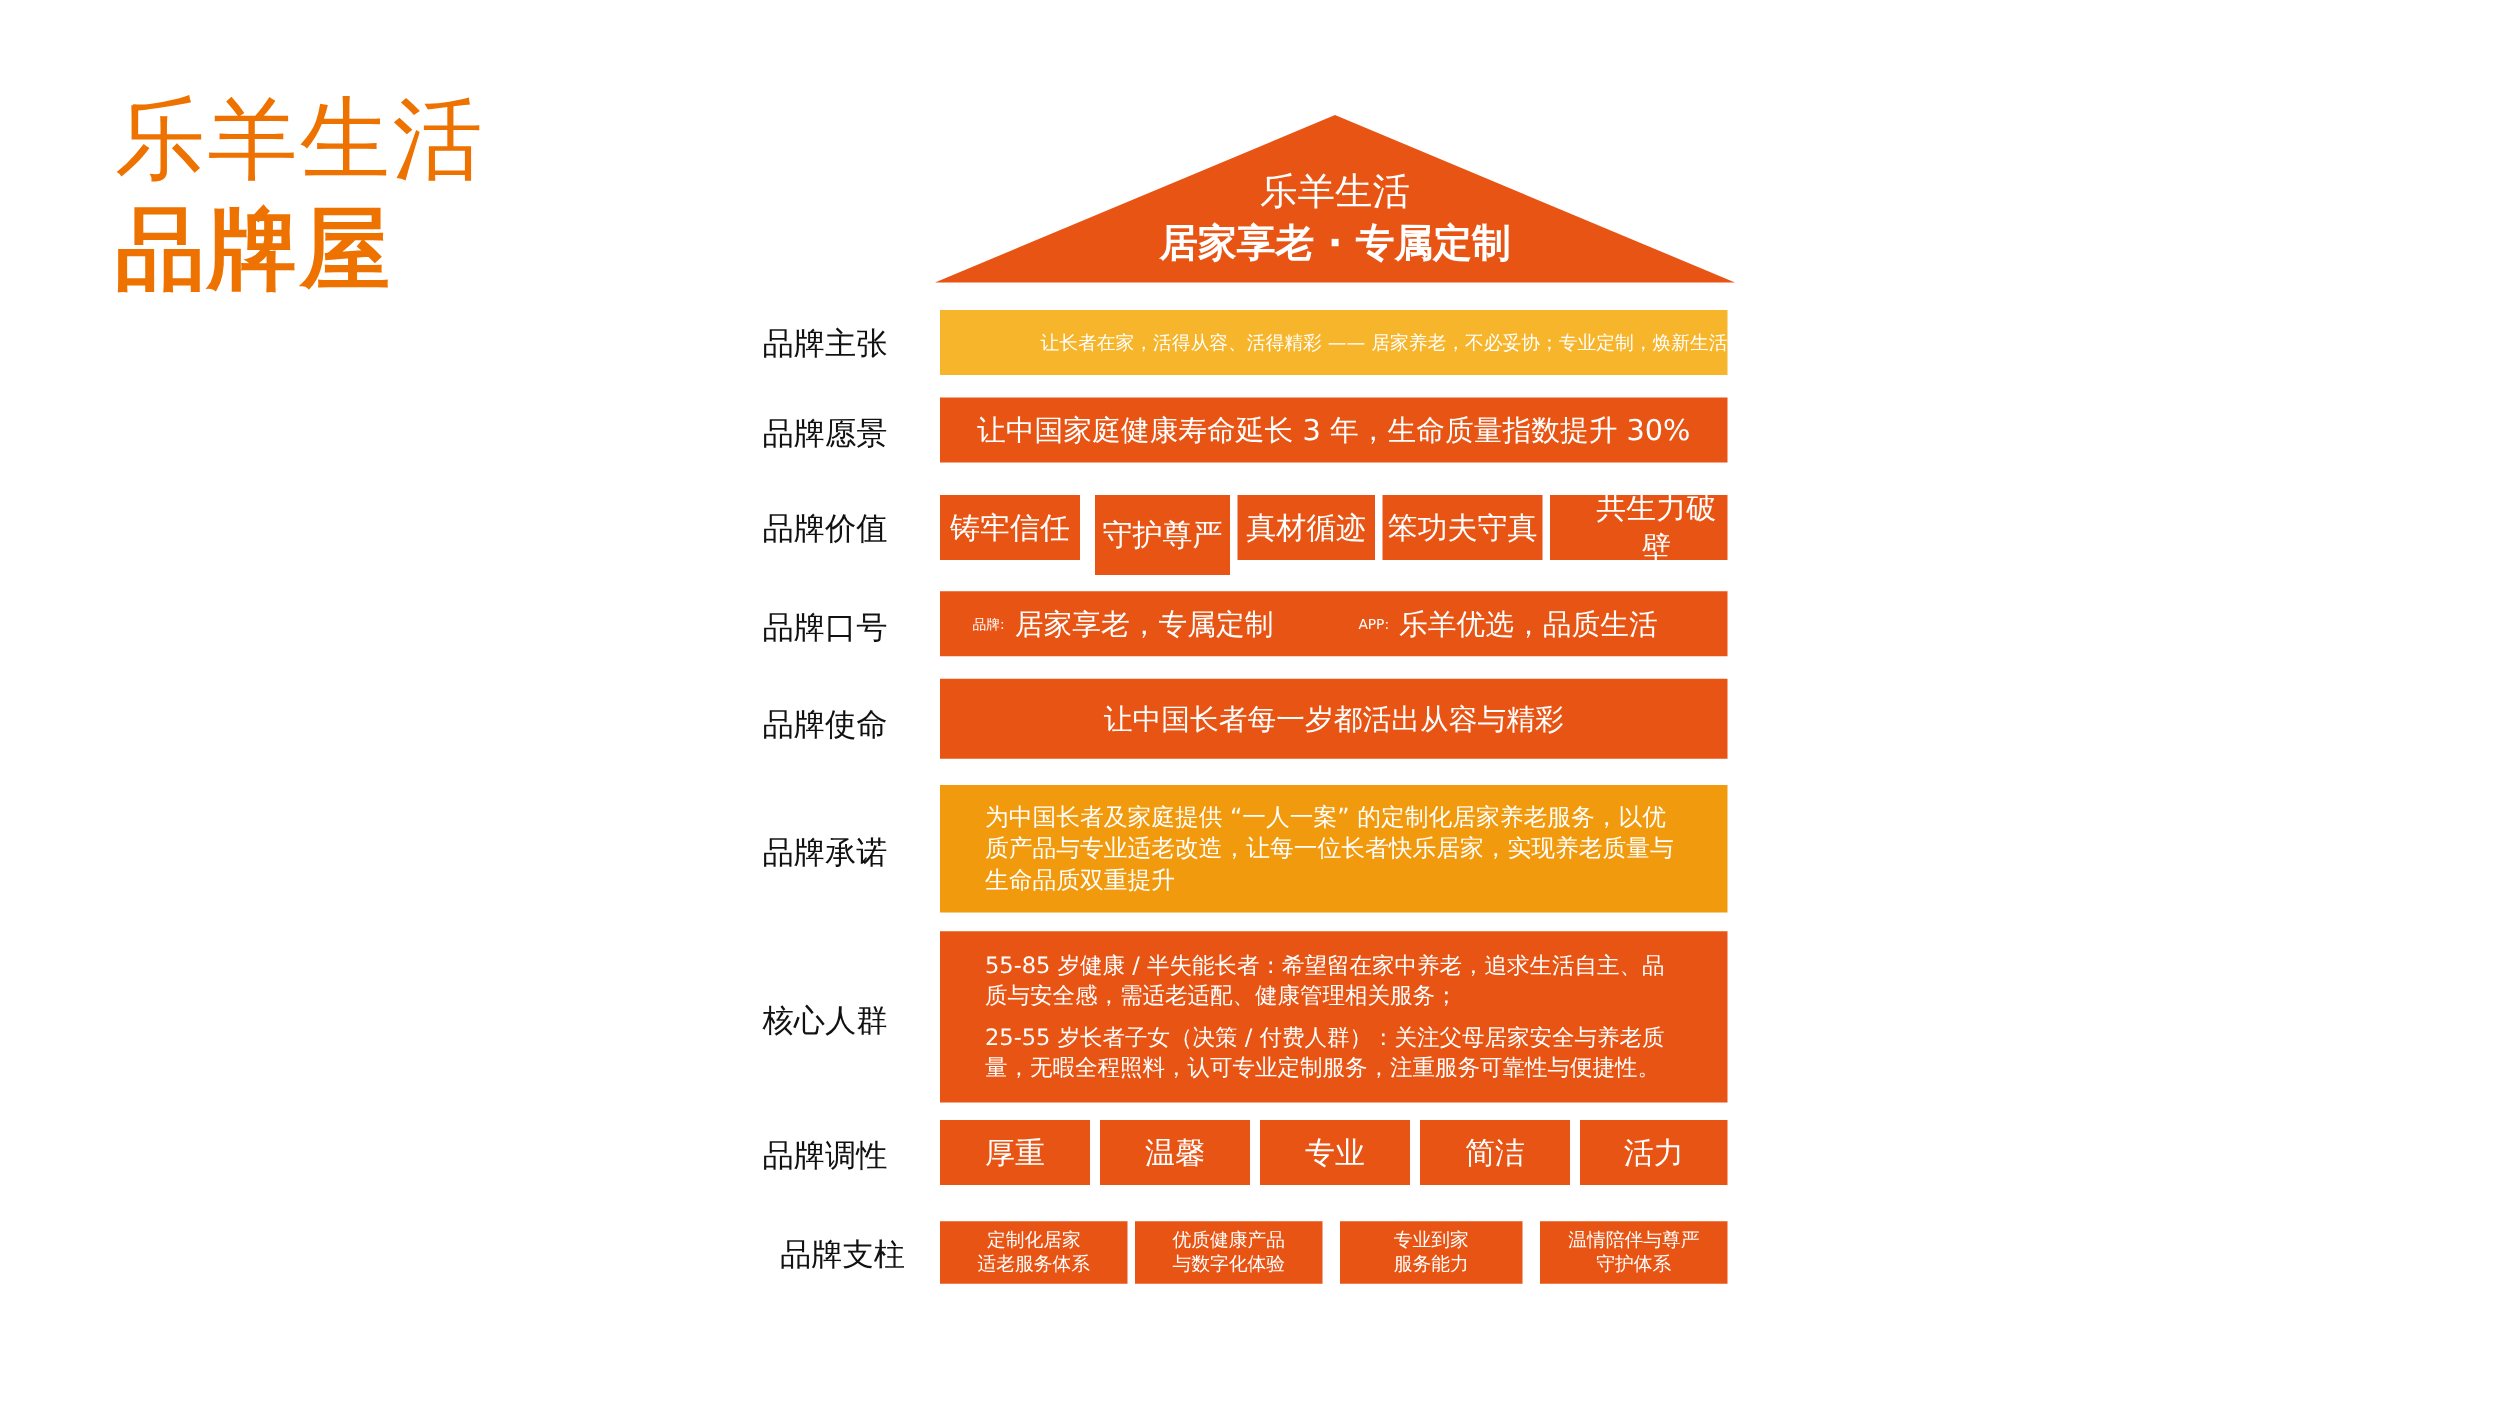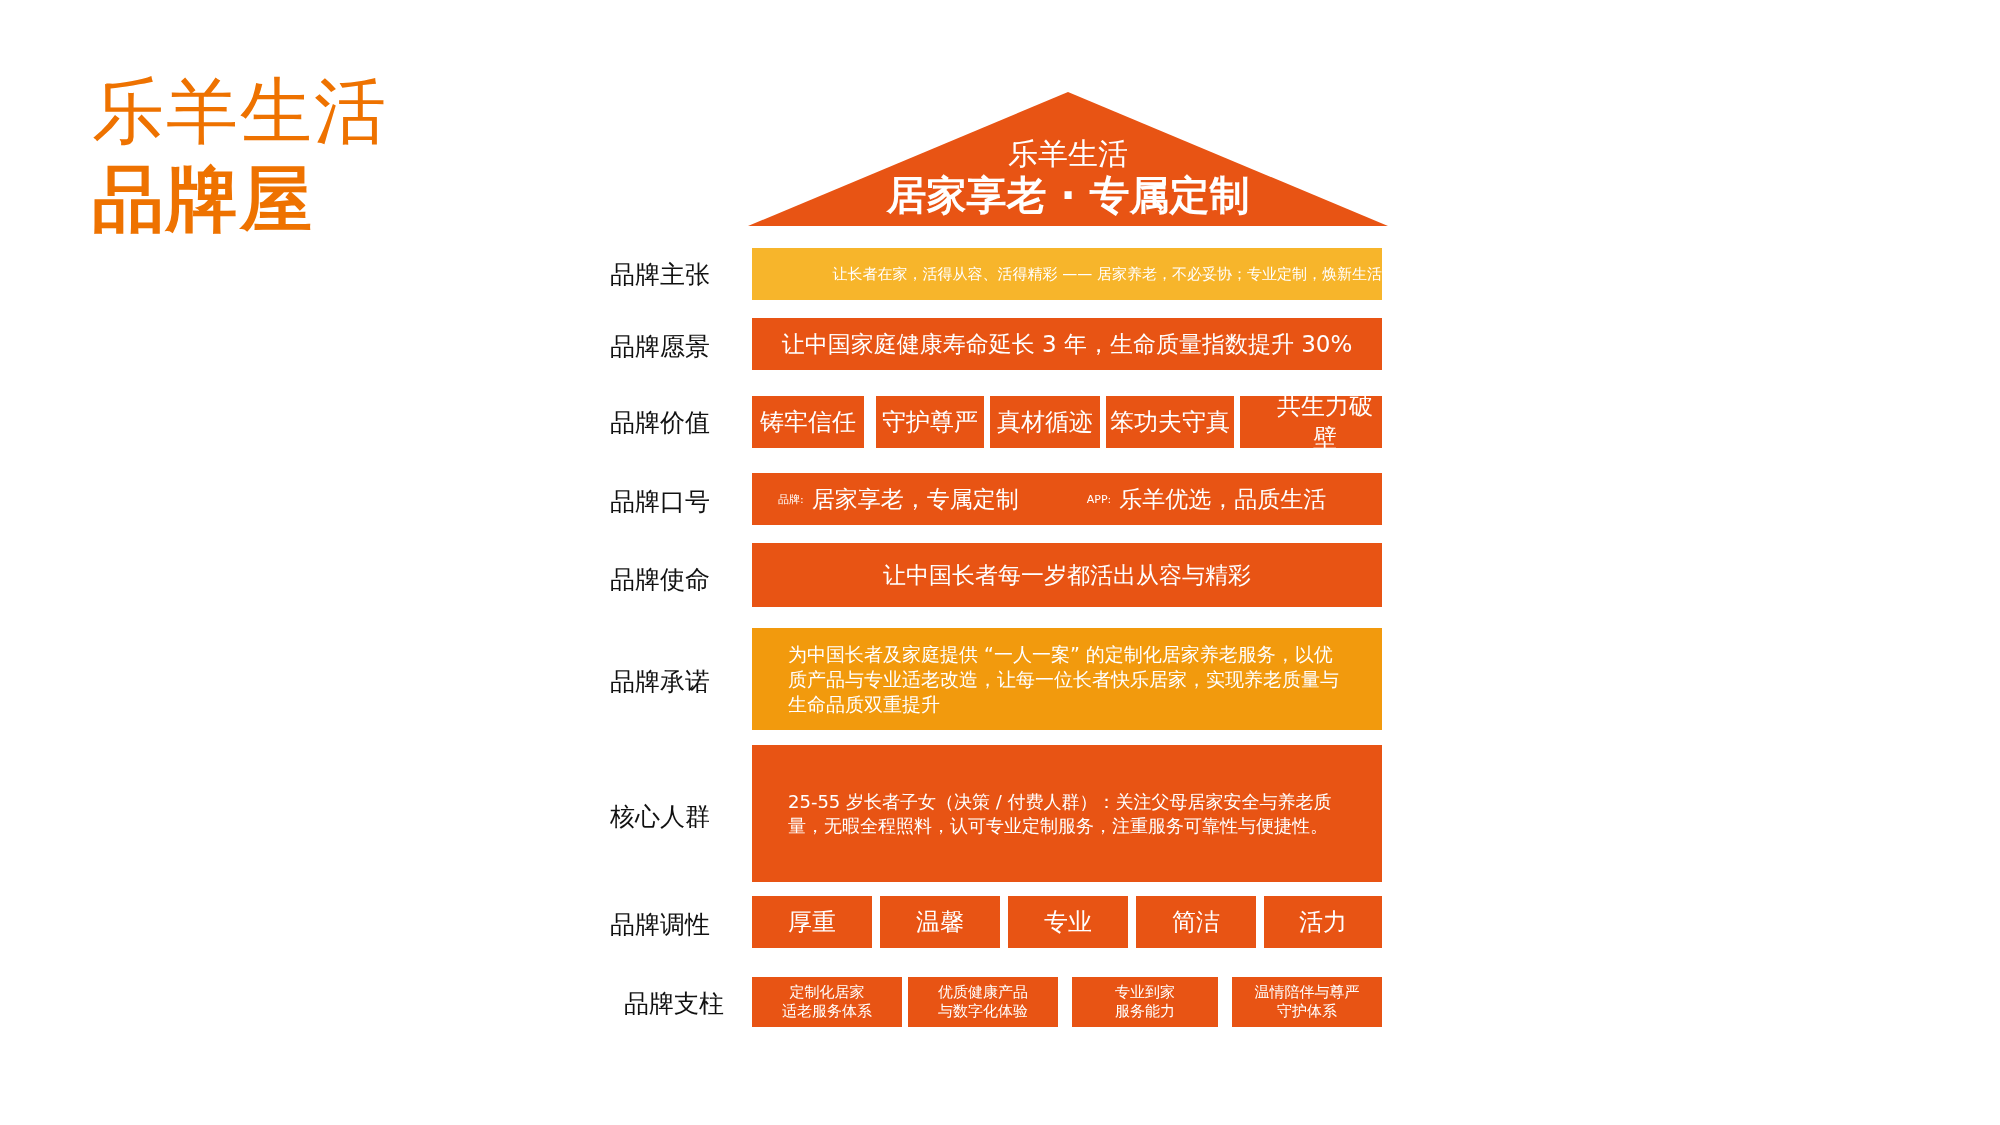--- a/index.html
+++ b/index.html
@@ -2,21 +2,21 @@
 <html><head>
 <meta charset="utf-8">
 <style>
   html, body { margin:0; padding:0; }
   body { width:2000px; height:1125px; background:#ffffff; position:relative; overflow:hidden;
          font-family:"DejaVu Sans", "Liberation Sans", sans-serif; }
   .title1 { position:absolute; left:92px; top:70px; font-size:72px; color:#EE7200; letter-spacing:2px; line-height:82px; }
   .title2 { position:absolute; left:92px; top:158px; font-size:72px; font-weight:bold; color:#EE7200; letter-spacing:2px; line-height:82px; }
   .roof { position:absolute; left:748px; top:90px; width:640px; height:138px; }
   .roof-t1 { position:absolute; left:748px; width:640px; top:136px; text-align:center; color:#fff; font-size:30px; line-height:36px; }
-  .roof-t2 { position:absolute; left:748px; width:640px; top:175px; text-align:center; color:#fff; font-size:40px; font-weight:bold; line-height:40px; }
+  .roof-t2 { position:absolute; left:748px; width:640px; top:175px; text-align:center; color:#fff; font-size:31px; font-weight:bold; line-height:40px; }
   .label { position:absolute; left:610px; width:128px; font-size:25px; color:#111; text-align:left; }
   .box { position:absolute; left:752px; width:630px; box-sizing:border-box; color:#fff;
          display:flex; align-items:center; justify-content:center; }
   .seg { position:absolute; box-sizing:border-box; color:#fff; display:flex; align-items:center; justify-content:center; text-align:center; }
   .or { background:#E85414; }
   .ye { background:#F7B52B; }
   .am { background:#F29A0D; }
   .small { font-size:11px; margin-right:8px; }
 </style>
 </head>
@@ -36,21 +36,21 @@
   <span>让长者在家，活得从容、活得精彩 —— 居家养老，不必妥协；专业定制，焕新生活</span>
 </div>
 
 <div class="label" style="top:330px;">品牌愿景</div>
 <div class="box or" style="top:318px;height:52px;font-size:23px;">
   <span>让中国家庭健康寿命延长 3 年，生命质量指数提升 30%</span>
 </div>
 
 <div class="label" style="top:406px;">品牌价值</div>
 <div class="seg or" style="left:752px;top:396px;width:112px;height:52px;font-size:24px;">铸牢信任</div>
-<div class="seg or" style="left:876px;top:396px;width:108px;height:52px;font-size:24px;">守护尊严</div>
+<div class="seg or" style="left:876px;top:396px;width:108px;height:64px;font-size:24px;">守护尊严</div>
 <div class="seg or" style="left:990px;top:396px;width:110px;height:52px;font-size:24px;">真材循迹</div>
 <div class="seg or" style="left:1106px;top:396px;width:128px;height:52px;font-size:24px;">笨功夫守真</div>
 <div class="seg or" style="left:1240px;top:396px;width:142px;height:52px;font-size:24px;padding-left:28px;">共生力破壁</div>
 
 <div class="label" style="top:485px;">品牌口号</div>
 <div class="box or" style="top:473px;height:52px;font-size:23px;justify-content:flex-start;padding-left:26px;">
   <span class="small">品牌:</span>
   <span style="margin-right:68px;">居家享老，专属定制</span>
   <span class="small">APP:</span>
   <span>乐羊优选，品质生活</span>
@@ -61,20 +61,21 @@
   <span>让中国长者每一岁都活出从容与精彩</span>
 </div>
 
 <div class="label" style="top:665px;">品牌承诺</div>
 <div class="box am" style="top:628px;height:102px;font-size:19px;line-height:25px;justify-content:flex-start;padding:0 36px;">
   <span>为中国长者及家庭提供 “一人一案” 的定制化居家养老服务，以优质产品与专业适老改造，让每一位长者快乐居家，实现养老质量与生命品质双重提升</span>
 </div>
 
 <div class="label" style="top:800px;">核心人群</div>
 <div class="box or" style="top:745px;height:137px;font-size:18px;line-height:24px;flex-direction:column;align-items:flex-start;padding:0 36px;">
+  <div style="margin-bottom:10px;">55-85 岁健康 / 半失能长者：希望留在家中养老，追求生活自主、品质与安全感，需适老适配、健康管理相关服务；</div>
   <div>25-55 岁长者子女（决策 / 付费人群）：关注父母居家安全与养老质量，无暇全程照料，认可专业定制服务，注重服务可靠性与便捷性。</div>
 </div>
 
 <div class="label" style="top:908px;">品牌调性</div>
 <div class="seg or" style="left:752px;top:896px;width:120px;height:52px;font-size:24px;">厚重</div>
 <div class="seg or" style="left:880px;top:896px;width:120px;height:52px;font-size:24px;">温馨</div>
 <div class="seg or" style="left:1008px;top:896px;width:120px;height:52px;font-size:24px;">专业</div>
 <div class="seg or" style="left:1136px;top:896px;width:120px;height:52px;font-size:24px;">简洁</div>
 <div class="seg or" style="left:1264px;top:896px;width:118px;height:52px;font-size:24px;">活力</div>
 

